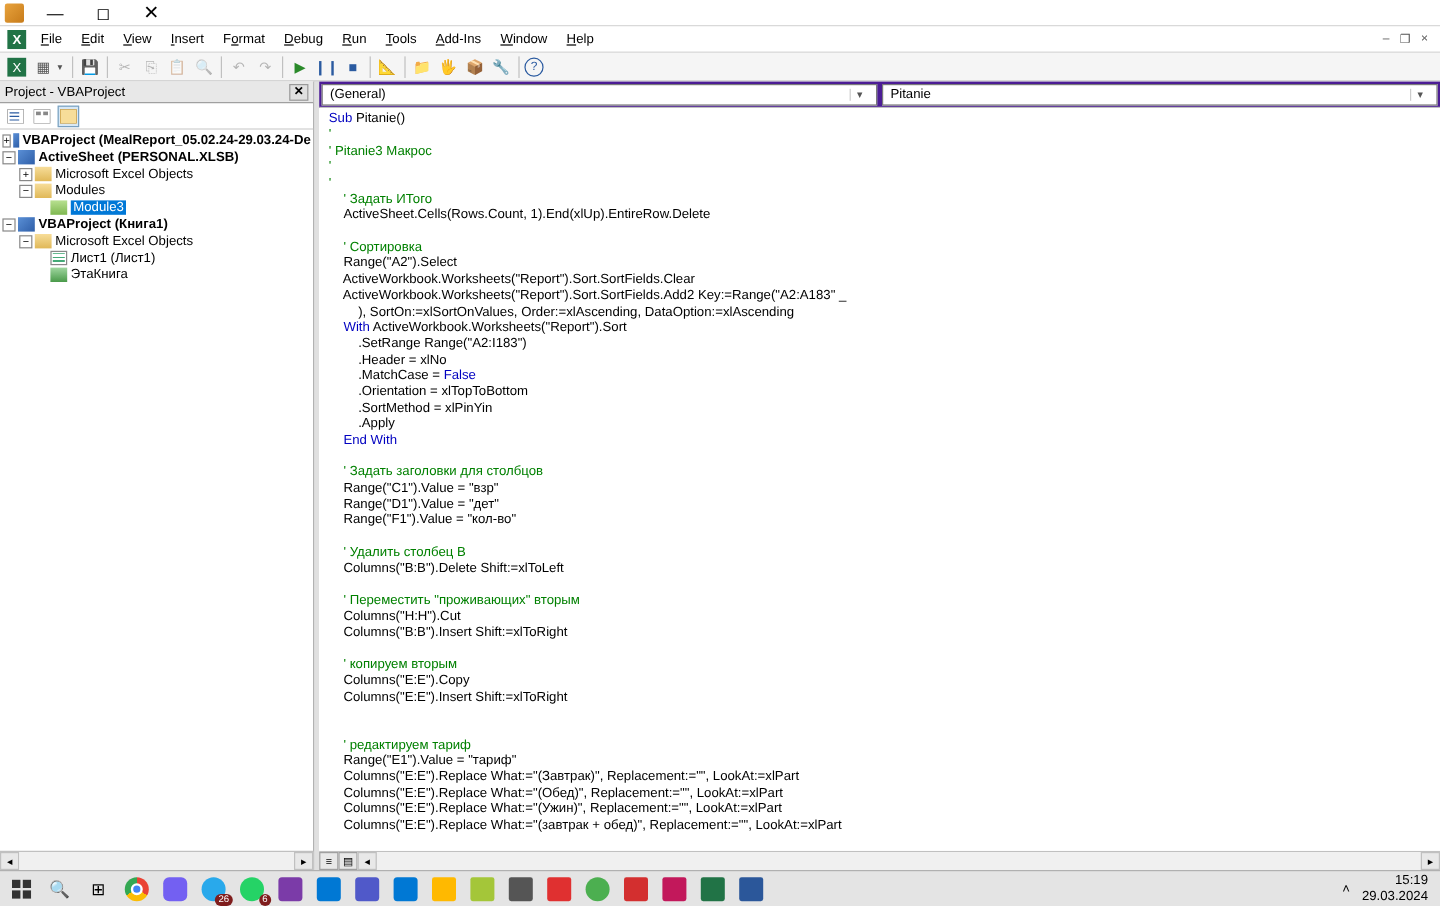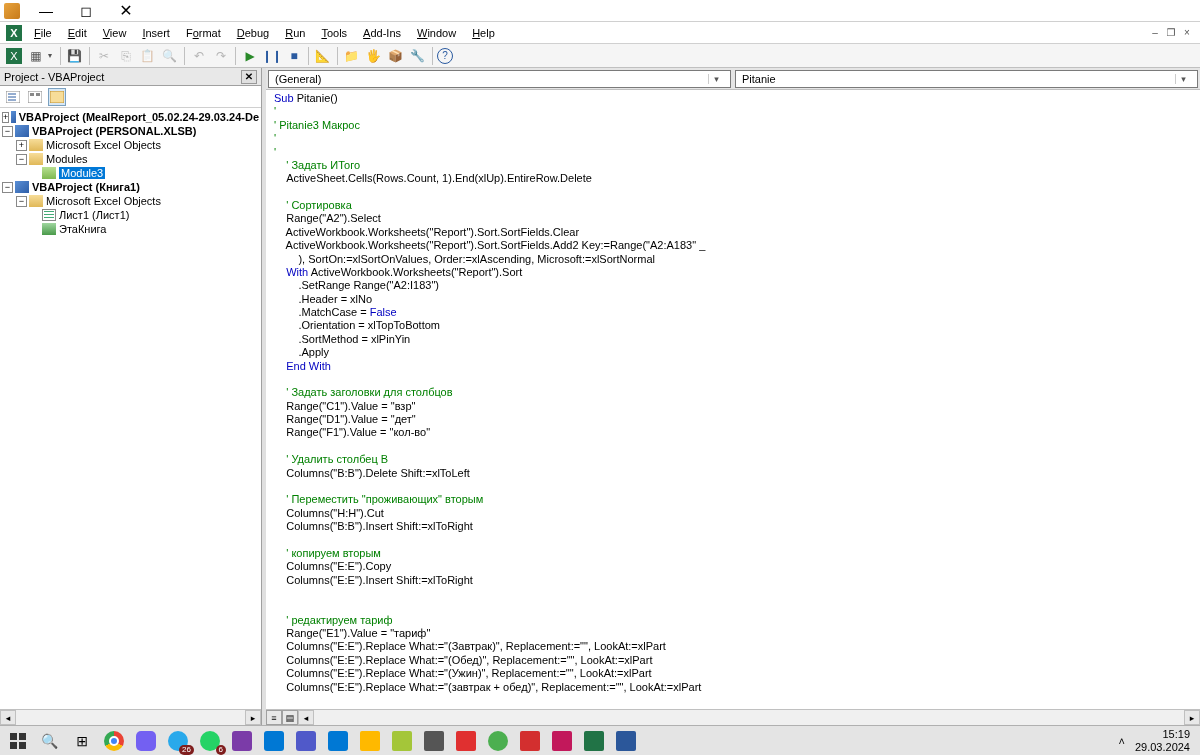--- a/index.html
+++ b/index.html
@@ -52,21 +52,21 @@
 .tree-label.bold { font-weight: bold; }
 .panel-scroll { height: 16px; background: #f0f0f0; border-top: 1px solid #c0c0c0; display:flex; }
 .panel-scroll .sc-btn{width:16px;height:15px;border:1px solid #c0c0c0;background:#e8e8e8;display:flex;align-items:center;justify-content:center;font-size:9px;}
 .panel-scroll .sc-track{flex:1;background:#f0f0f0;}
 
 
 .splitter { width: 4px; background: #e0e0e0; cursor: ew-resize; }
 
 
 .code-pane { flex: 1; display: flex; flex-direction: column; background: #fff; }
-.code-dropdowns { height: 22px; display: flex; gap: 4px; padding: 2px; background: #e5e5e5; border-bottom: 1px solid #c0c0c0; }
+.code-dropdowns { height: 22px; display: flex; gap: 4px; padding: 2px; background: #4c1d95; border-bottom: 1px solid #c0c0c0; }
 .code-dd { flex: 1; height: 18px; border: 1px solid #7a7a7a; background: #fff; display: flex; align-items: center; padding: 0 6px; font-size: 11px; position: relative; }
 .code-dd .dd-arrow { margin-left: auto; font-size: 9px; color: #555; width:16px; text-align:center; border-left:1px solid #ccc; }
 .code-editor { flex: 1; overflow: auto; background: #fff; padding: 2px 0 2px 8px; font-family: "Consolas","Courier New",monospace; font-size: 13px; line-height: 1.03; white-space: pre; color: #000; position:relative; }
 .c-kw { color: #0000c0; }
 .c-cm { color: #008000; }
 .code-bottom { height: 16px; background: #f0f0f0; border-top: 1px solid #c0c0c0; display: flex; }
 .code-bottom .view-btn { width: 16px; height: 15px; border: 1px solid #a0a0a0; display: flex; align-items: center; justify-content: center; font-size: 9px; background: #e8e8e8; }
 .code-bottom .sc-track{flex:1;}
 .code-bottom .sc-btn{width:16px;height:15px;border:1px solid #c0c0c0;background:#e8e8e8;display:flex;align-items:center;justify-content:center;font-size:9px;}
 
@@ -182,21 +182,21 @@
     </div>
     <div class="tree">
       <div class="tree-item">
         <span class="tree-toggle">+</span>
         <span class="tree-icon proj"></span>
         <span class="tree-label bold">VBAProject (MealReport_05.02.24-29.03.24-De</span>
       </div>
       <div class="tree-item">
         <span class="tree-toggle">−</span>
         <span class="tree-icon proj"></span>
-        <span class="tree-label bold">VBAProject (PERSONAL.XLSB)</span>
+        <span class="tree-label bold">ActiveSheet (PERSONAL.XLSB)</span>
       </div>
       <div class="tree-item">
         <span class="tree-indent" style="width:14px"></span>
         <span class="tree-toggle">+</span>
         <span class="tree-icon folder"></span>
         <span class="tree-label">Microsoft Excel Objects</span>
       </div>
       <div class="tree-item">
         <span class="tree-indent" style="width:14px"></span>
         <span class="tree-toggle">−</span>
@@ -255,21 +255,21 @@
 <span class="c-cm">' Pitanie3 Макрос</span>
 <span class="c-cm">'</span>
 <span class="c-cm">'</span>
 <span class="c-cm">    ' Задать ИТого</span>
 <span>    ActiveSheet.Cells(Rows.Count, 1).End(xlUp).EntireRow.Delete</span>
 <span></span>
 <span class="c-cm">    ' Сортировка</span>
 <span>    Range("A2").Select</span>
 <span>    ActiveWorkbook.Worksheets("Report").Sort.SortFields.Clear</span>
 <span>    ActiveWorkbook.Worksheets("Report").Sort.SortFields.Add2 Key:=Range("A2:A183" _</span>
-<span>        ), SortOn:=xlSortOnValues, Order:=xlAscending, Microsoft:=xlSortNormal</span>
+<span>        ), SortOn:=xlSortOnValues, Order:=xlAscending, DataOption:=xlAscending</span>
 <span>    </span><span class="c-kw">With</span><span> ActiveWorkbook.Worksheets("Report").Sort</span>
 <span>        .SetRange Range("A2:I183")</span>
 <span>        .Header = xlNo</span>
 <span>        .MatchCase = </span><span class="c-kw">False</span>
 <span>        .Orientation = xlTopToBottom</span>
 <span>        .SortMethod = xlPinYin</span>
 <span>        .Apply</span>
 <span class="c-kw">    End With</span>
 <span></span>
 <span class="c-cm">    ' Задать заголовки для столбцов</span>

